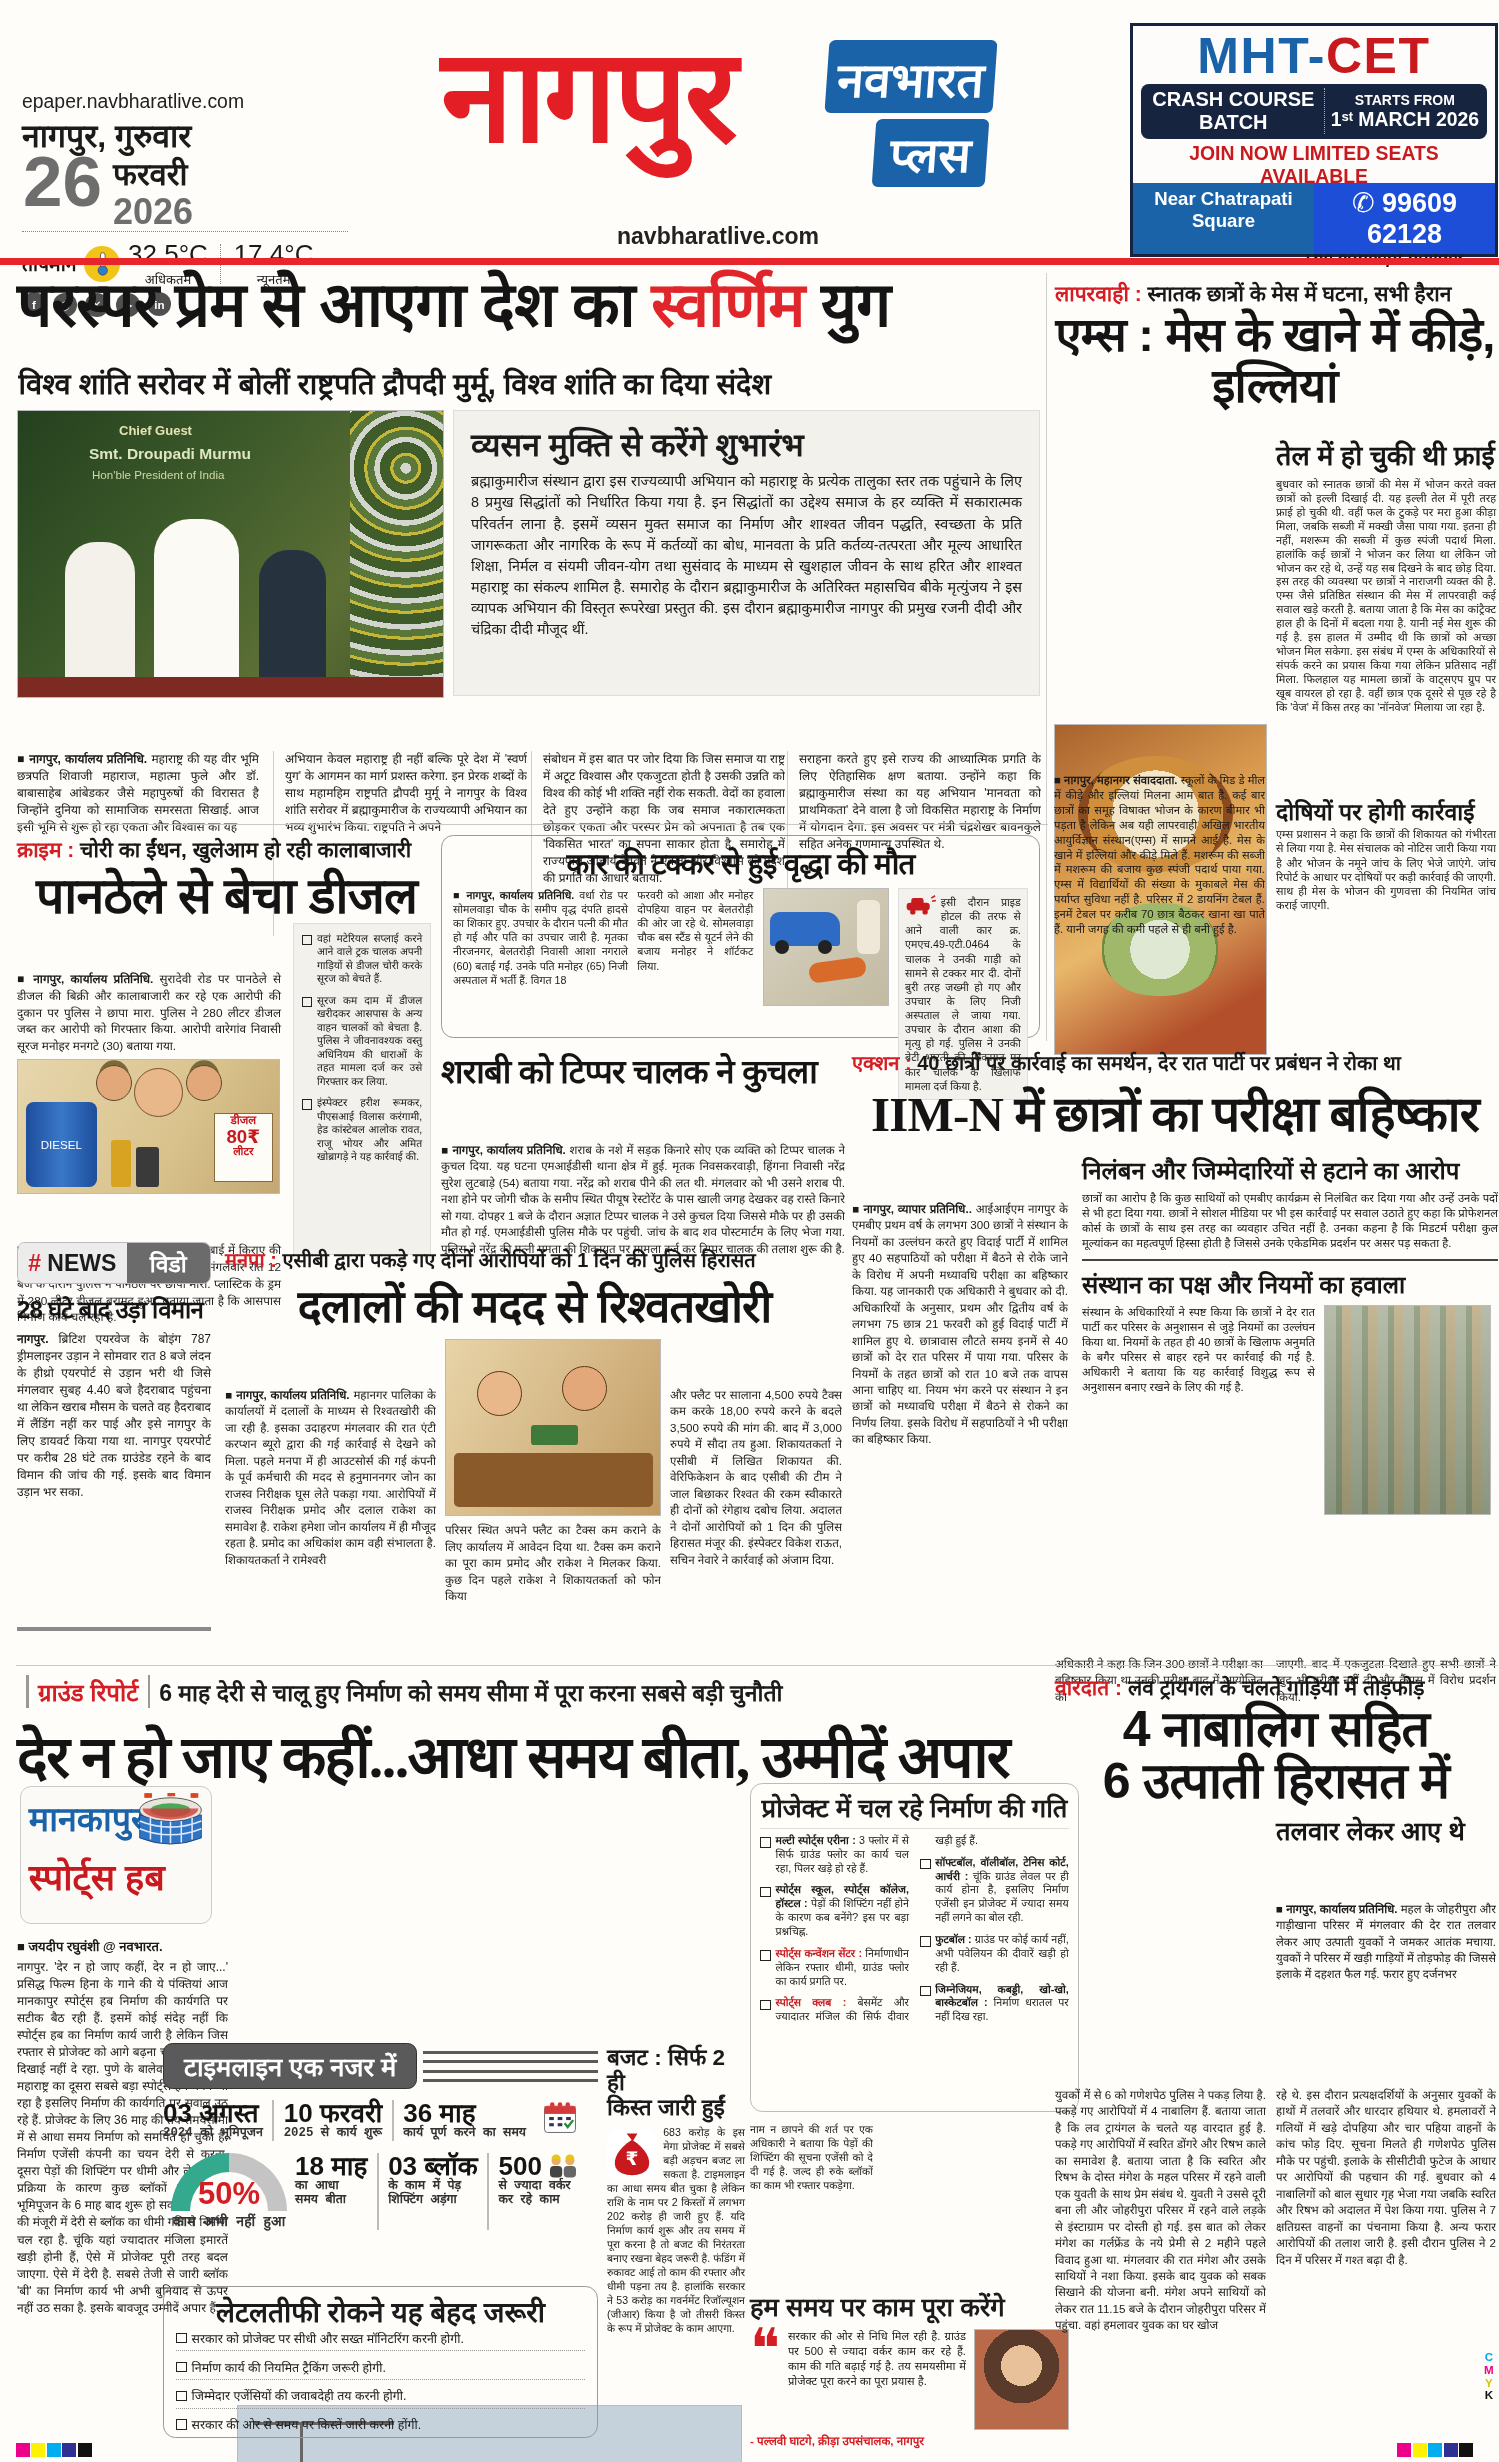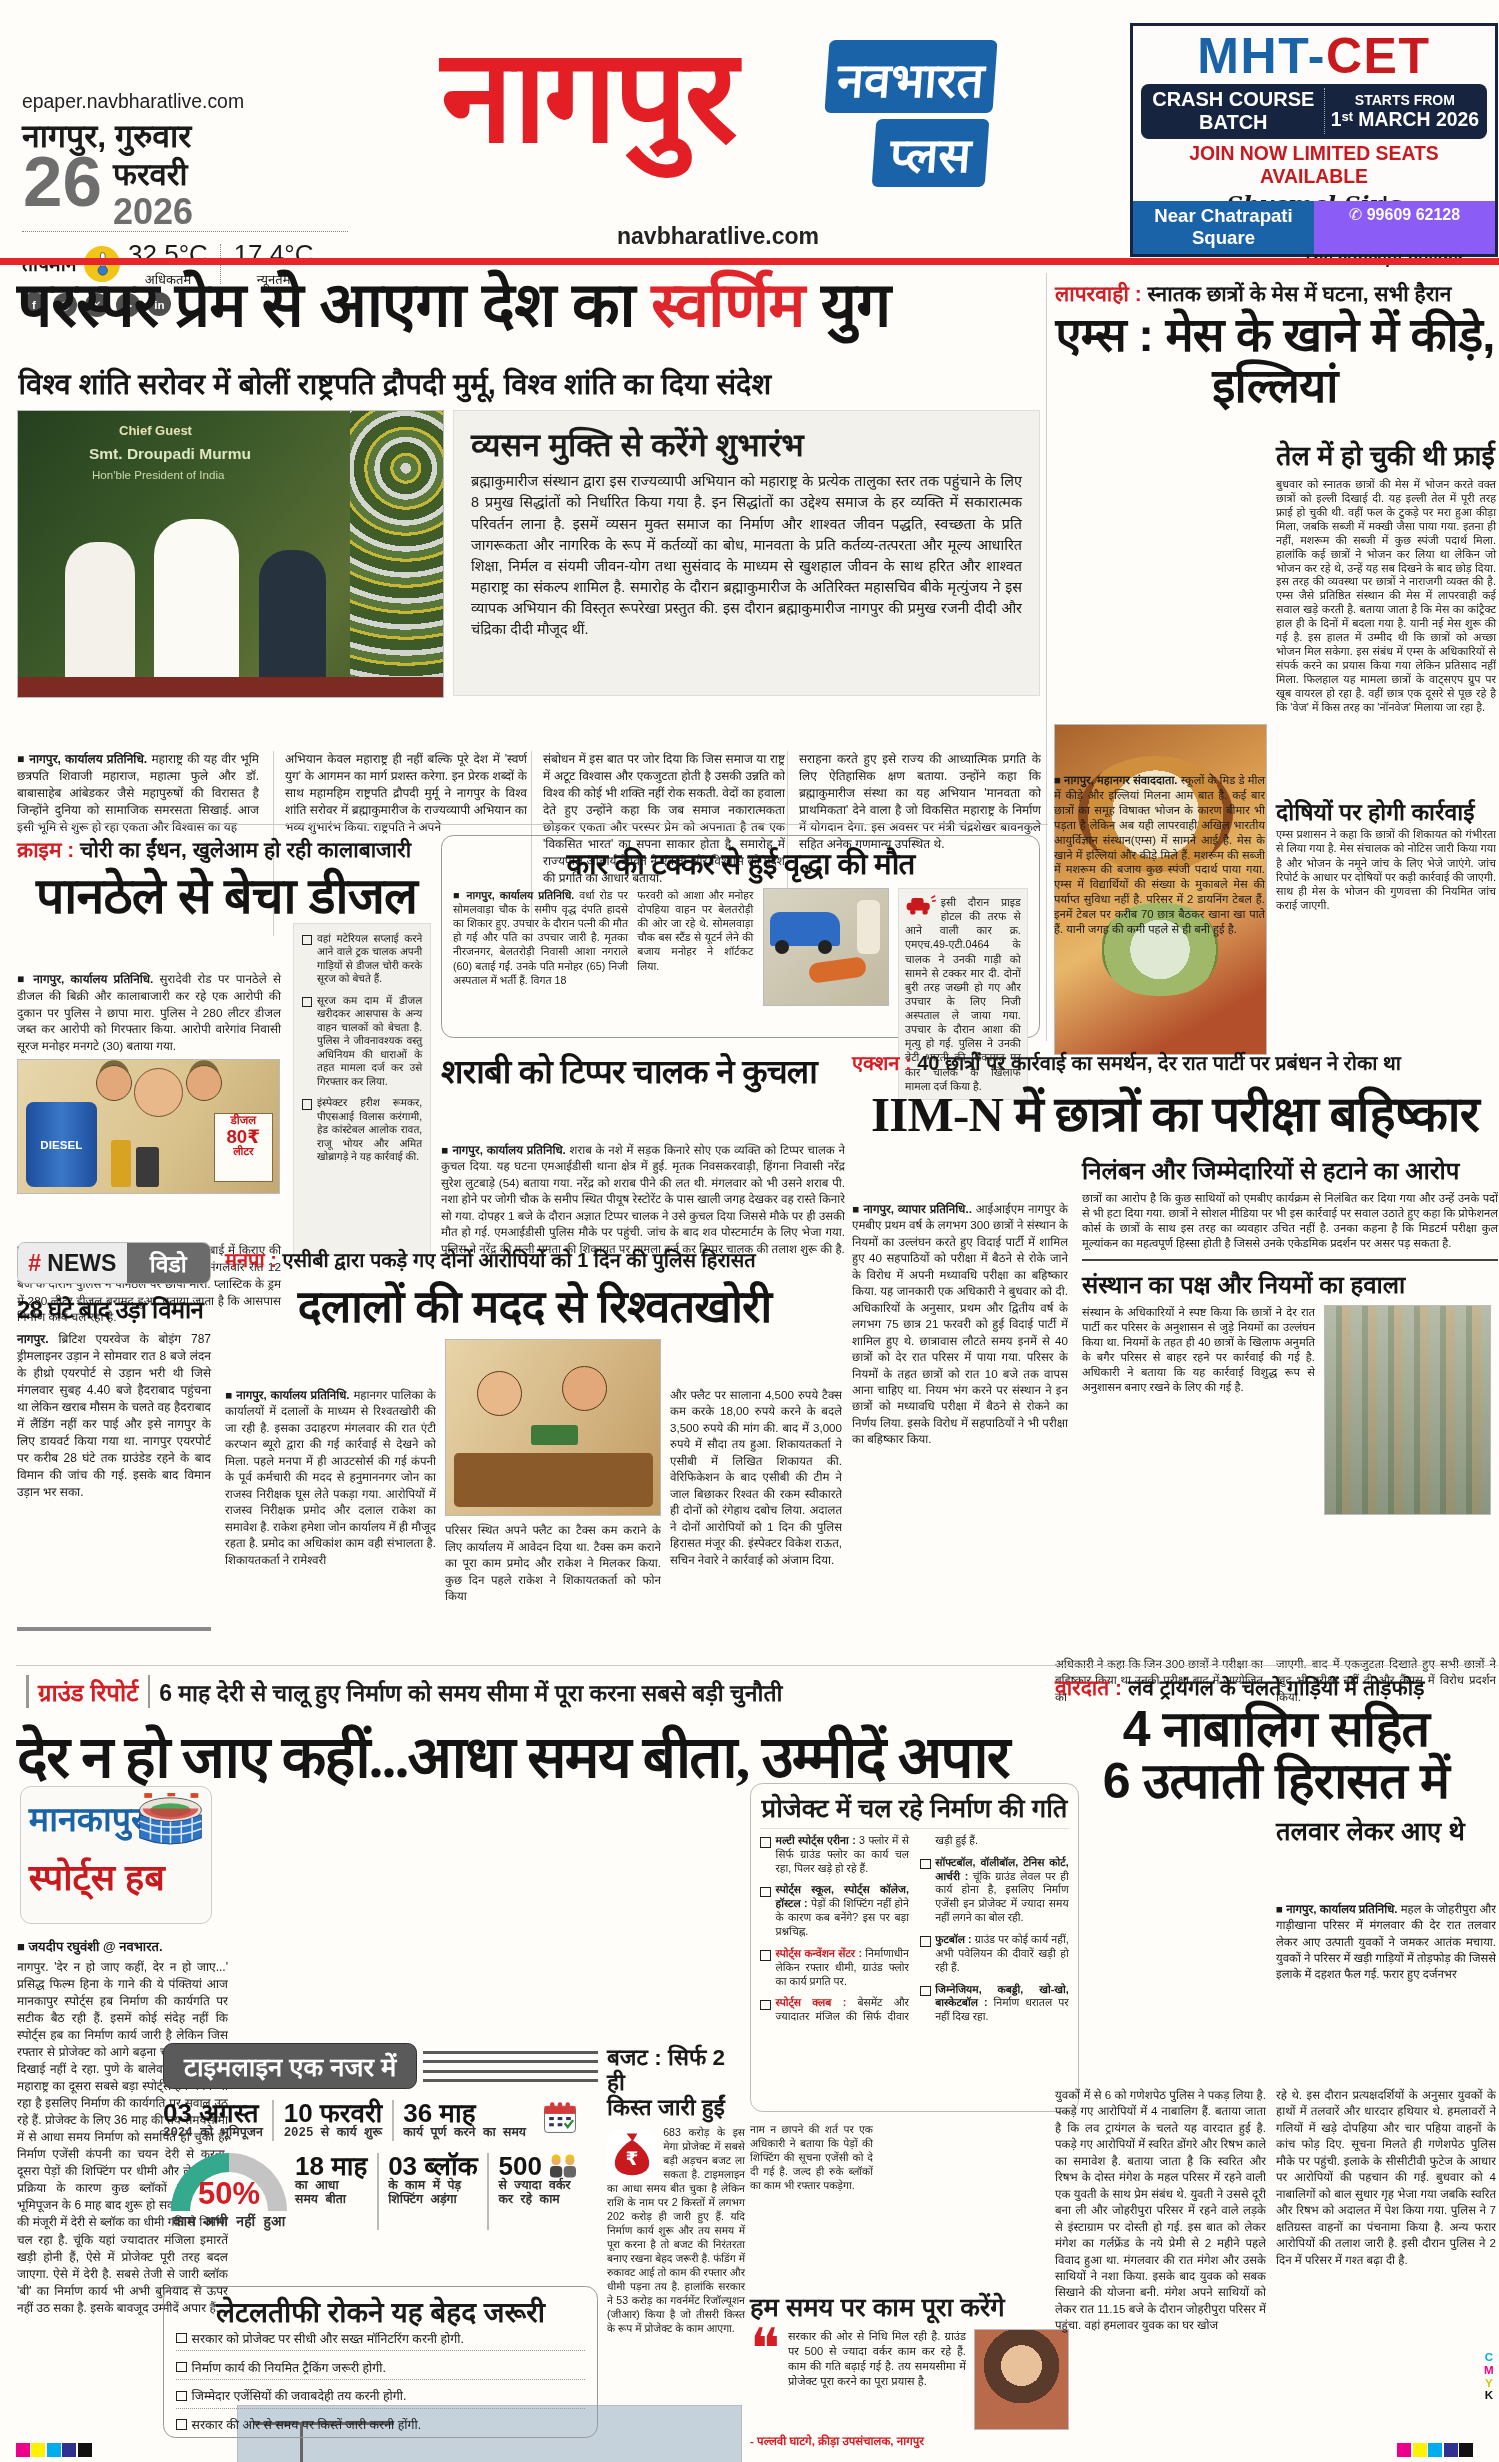--- a/index.html
+++ b/index.html
@@ -87,21 +87,21 @@
       </span>
     </div>
     <div style="font-size:19.4px;font-weight:bold;color:#c8191f;">JOIN NOW LIMITED SEATS AVAILABLE</div>
     <div style="font-size:23px;font-family:'DejaVu Serif',serif;font-style:italic;font-weight:bold;margin-top:1.6px;">Shyamal Sir's</div>
     <div style="font-size:34px;font-weight:bold;line-height:.95;">
       <span style="color:#c8191f;">MATHS</span><span>ACADEMY</span>
     </div>
     <div style="font-size:17px;font-style:italic;font-weight:bold;text-align:right;padding-right:31px;">The concept builder</div>
     <div style="position:absolute;left:0;bottom:0;width:100%;display:flex;">
       <span style="flex:1;background:#1b63a8;color:#fff;font-size:18.6px;font-weight:bold;padding:4.7px 0;">Near Chatrapati Square</span>
-      <span style="flex:1;background:#8b5cf6;color:#fff;font-size:16px;font-weight:bold;padding:3.9px 0;"><span>✆</span> <span>99609 62128</span></span>
+      <span style="flex:1;background:#1d4ed8;color:#fff;font-size:27px;font-weight:bold;padding:3.9px 0;"><span>✆</span> <span>99609 62128</span></span>
     </div>
   </div>
 
   <div class="abs" style="left:0;top:258px;width:1499px;height:7px;background:#e8252a;"></div>
 
   <div class="abs headline" style="left:17px;top:275px;width:1032px;font-size:62px;line-height:.98;">
     <span>परस्पर प्रेम से आएगा देश का </span><span style="color:#e0262b;">स्वर्णिम</span><span> युग</span>
   </div>
   <div class="abs photo" style="left:17px;top:410px;width:425px;height:286px;background:linear-gradient(130deg,#24401f 0%,#3d5a2a 38%,#5c6f35 70%,#41552a 100%);">
     <div style="position:absolute;left:101px;top:12.4px;color:#e8e2b4;font-size:13px;font-weight:bold;">Chief Guest</div>
@@ -147,21 +147,21 @@
   </div>
 
   <div class="abs hline" style="left:15.5px;top:824px;width:1032px;"></div>
 
   <div class="abs kicker" style="left:17px;top:835px;width:419px;"><span class="red">क्राइम :</span> <span>चोरी का ईंधन, खुलेआम हो रही कालाबाजारी</span></div>
   <div class="abs headline" style="left:17px;top:860px;width:419px;font-size:50px;text-align:center;">पानठेले से बेचा डीजल</div>
 
   <div class="abs" style="left:17px;top:923px;width:264px;">
     <div class="body-txt" style="font-size:11.8px;"><span class="byline">■ नागपुर, कार्यालय प्रतिनिधि.</span> <span>सुरादेवी रोड पर पानठेले से डीजल की बिक्री और कालाबाजारी कर रहे एक आरोपी की दुकान पर पुलिस ने छापा मारा. पुलिस ने 280 लीटर डीजल जब्त कर आरोपी को गिरफ्तार किया. आरोपी वारेगांव निवासी सूरज मनोहर मनगटे (30) बताया गया.</span></div>
     <div class="photo" style="width:261px;height:133px;margin:4.7px 0;background:linear-gradient(120deg,#e7d6ad,#d9c28c 60%,#c4a873);">
-      <div style="position:absolute;left:7.8px;bottom:6.2px;width:71px;height:85px;background:linear-gradient(90deg,#1d4e9c,#3a77c8 50%,#1d4e9c);border-radius:7.8px;display:flex;align-items:center;justify-content:center;color:#fff;font-weight:bold;font-size:11.6px;">DIESEL</div>
+      <div style="position:absolute;left:7.8px;bottom:6.2px;width:71px;height:85px;background:linear-gradient(90deg,#1d4e9c,#3a77c8 50%,#1d4e9c);border-radius:7.8px;display:flex;align-items:center;justify-content:center;color:#fff;font-weight:normal;font-size:11.6px;">DIESEL</div>
       <div style="position:absolute;left:93px;bottom:6.2px;width:20px;height:47px;background:#d8a321;border-radius:3.1px;"></div>
       <div style="position:absolute;left:118px;bottom:6.2px;width:23px;height:40px;background:#3a3a3a;border-radius:3.1px;"></div>
       <div style="position:absolute;left:116px;top:7.8px;width:47px;height:47px;border-radius:50%;background:#e8b88a;border:1.6px solid #7a5230;"></div>
       <div style="position:absolute;left:78px;top:4.7px;width:34px;height:34px;border-radius:50%;background:#e3a87a;border:1.6px solid #5a4a2a;box-shadow:0 -7.8px 0 -3.1px #7a6a3a;"></div>
       <div style="position:absolute;left:168px;top:4.7px;width:34px;height:34px;border-radius:50%;background:#e3a87a;border:1.6px solid #5a4a2a;box-shadow:0 -7.8px 0 -3.1px #7a6a3a;"></div>
       <div style="position:absolute;right:6.2px;bottom:11px;width:57px;height:67px;background:#fdfcf6;border:1.6px solid #8a6a3a;text-align:center;line-height:1.05;pad:1.6px;">
         <span style="display:block;color:#c8191f;font-weight:bold;font-size:11.6px;">डीजल</span>
         <span style="display:block;color:#c8191f;font-weight:bold;font-size:18.6px;">80₹</span>
         <span style="display:block;color:#c8191f;font-weight:bold;font-size:11px;">लीटर</span>
       </div>

